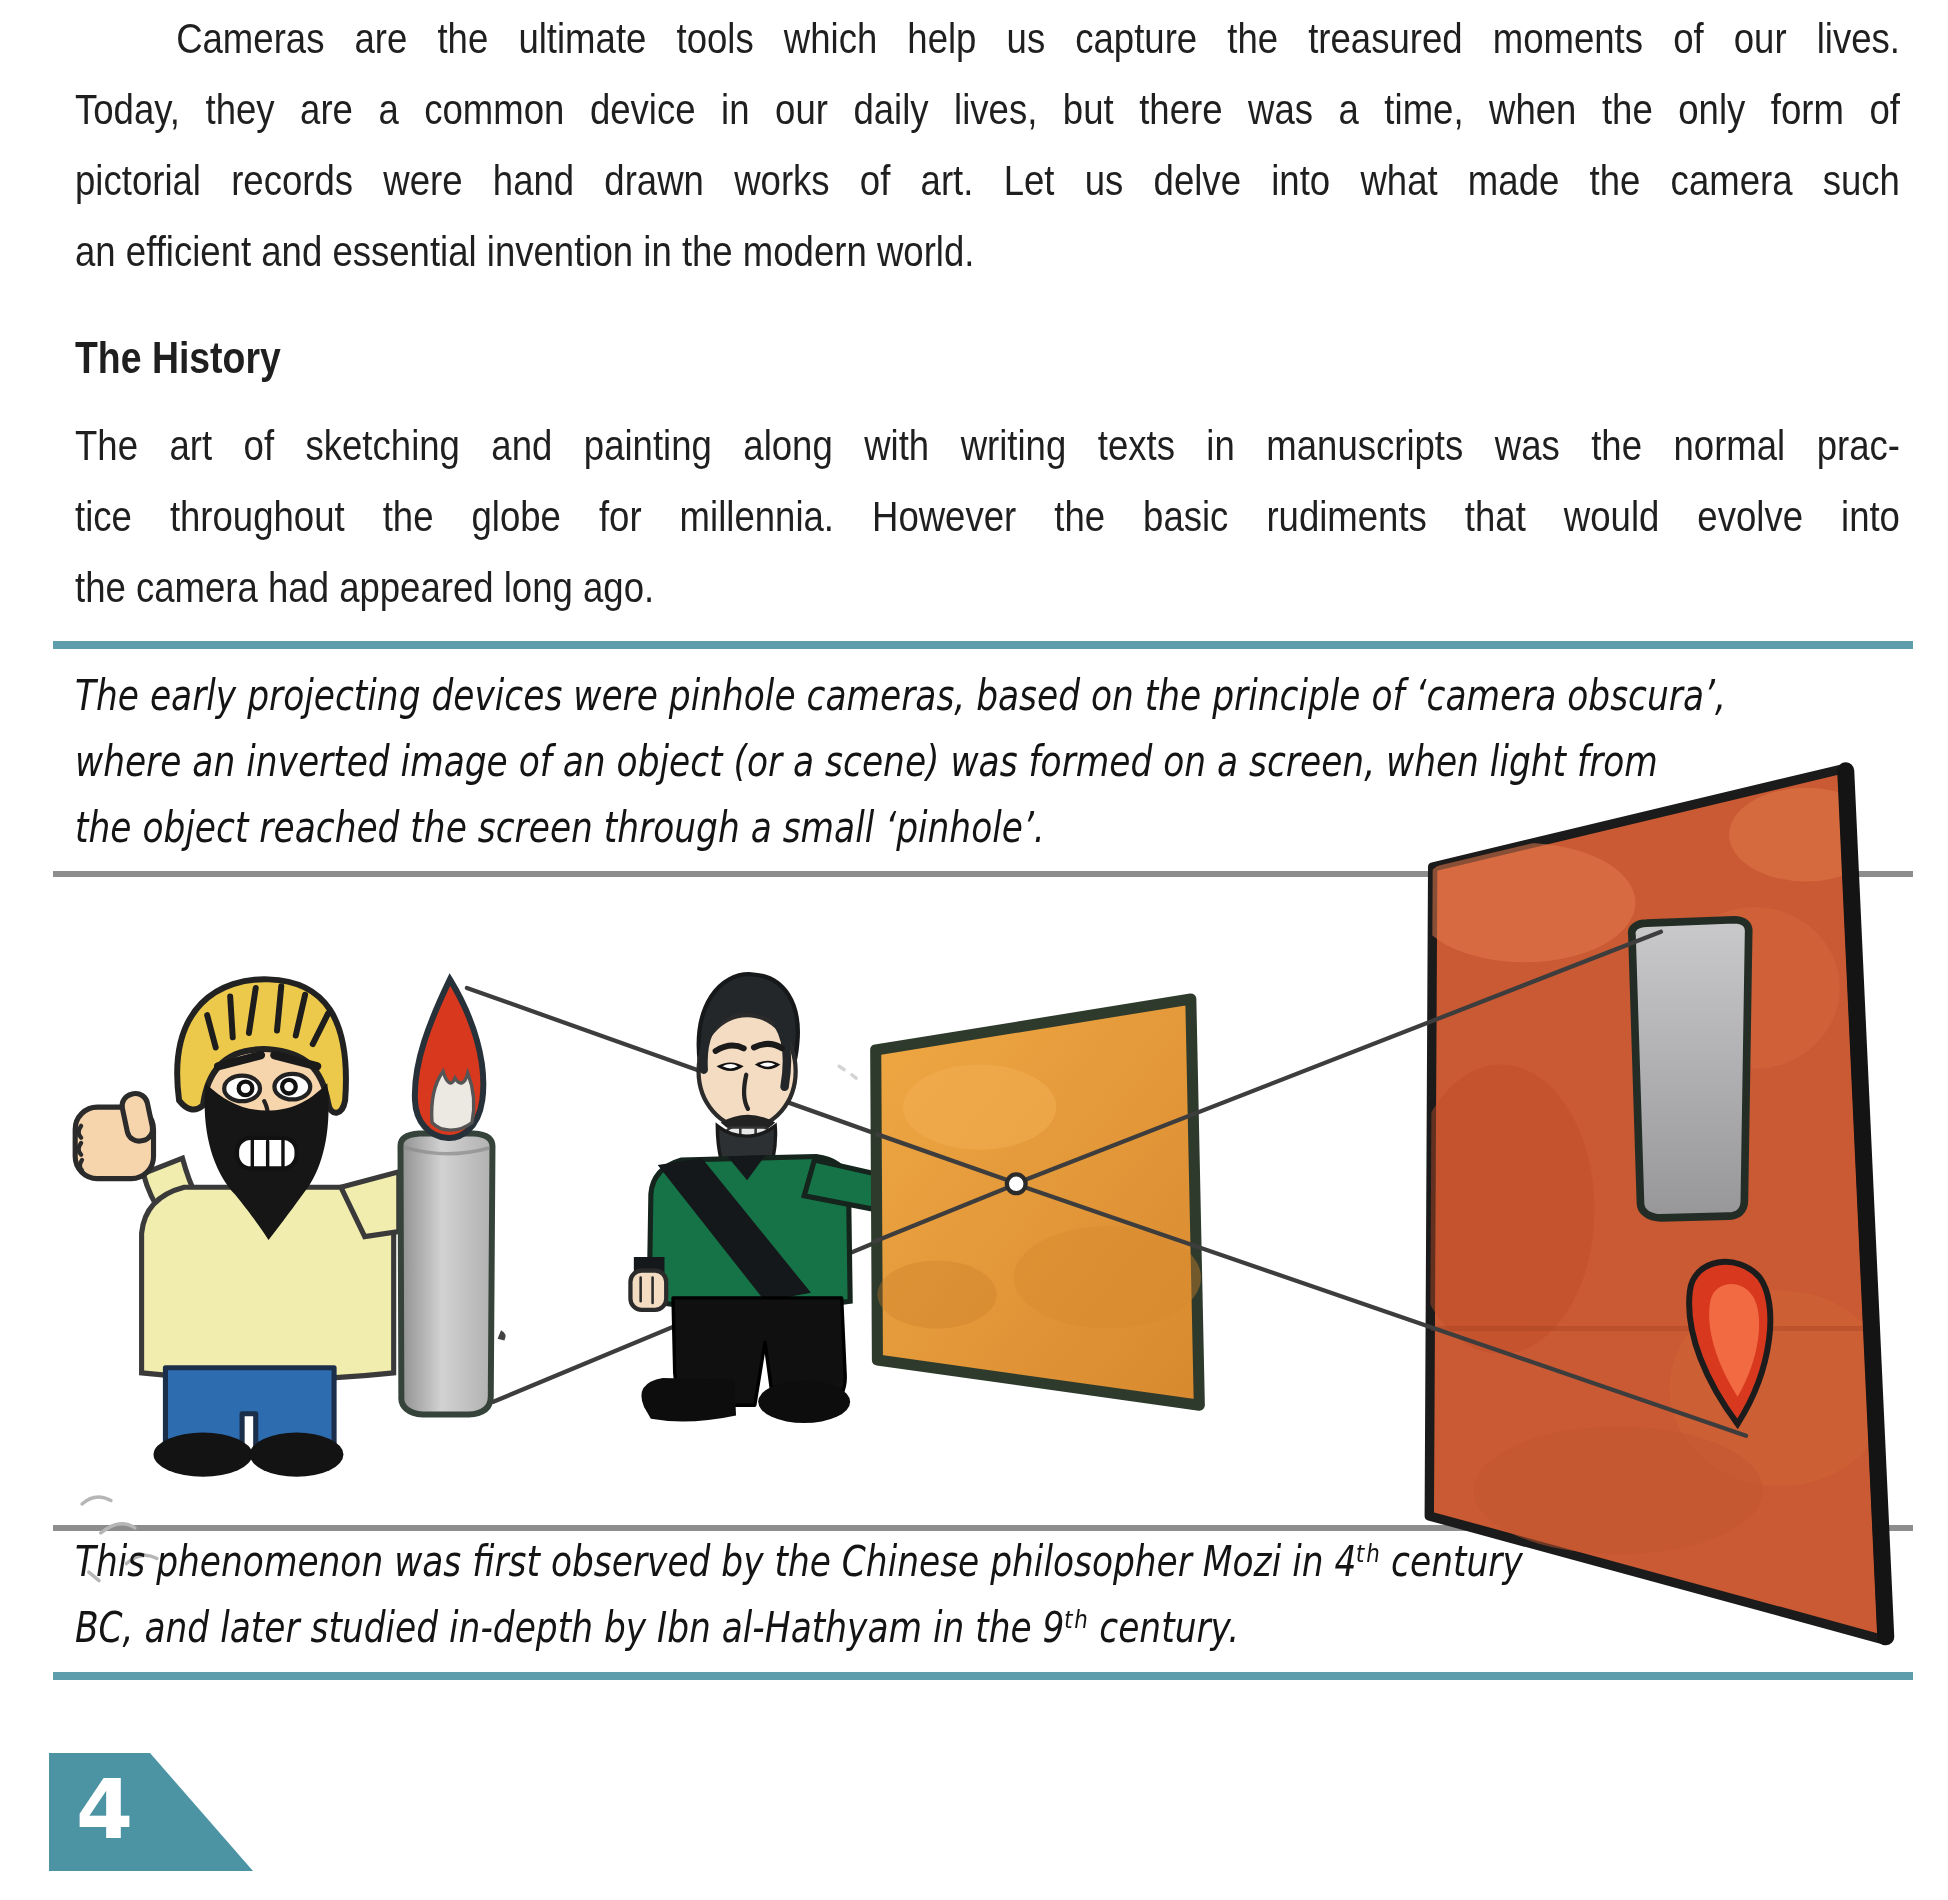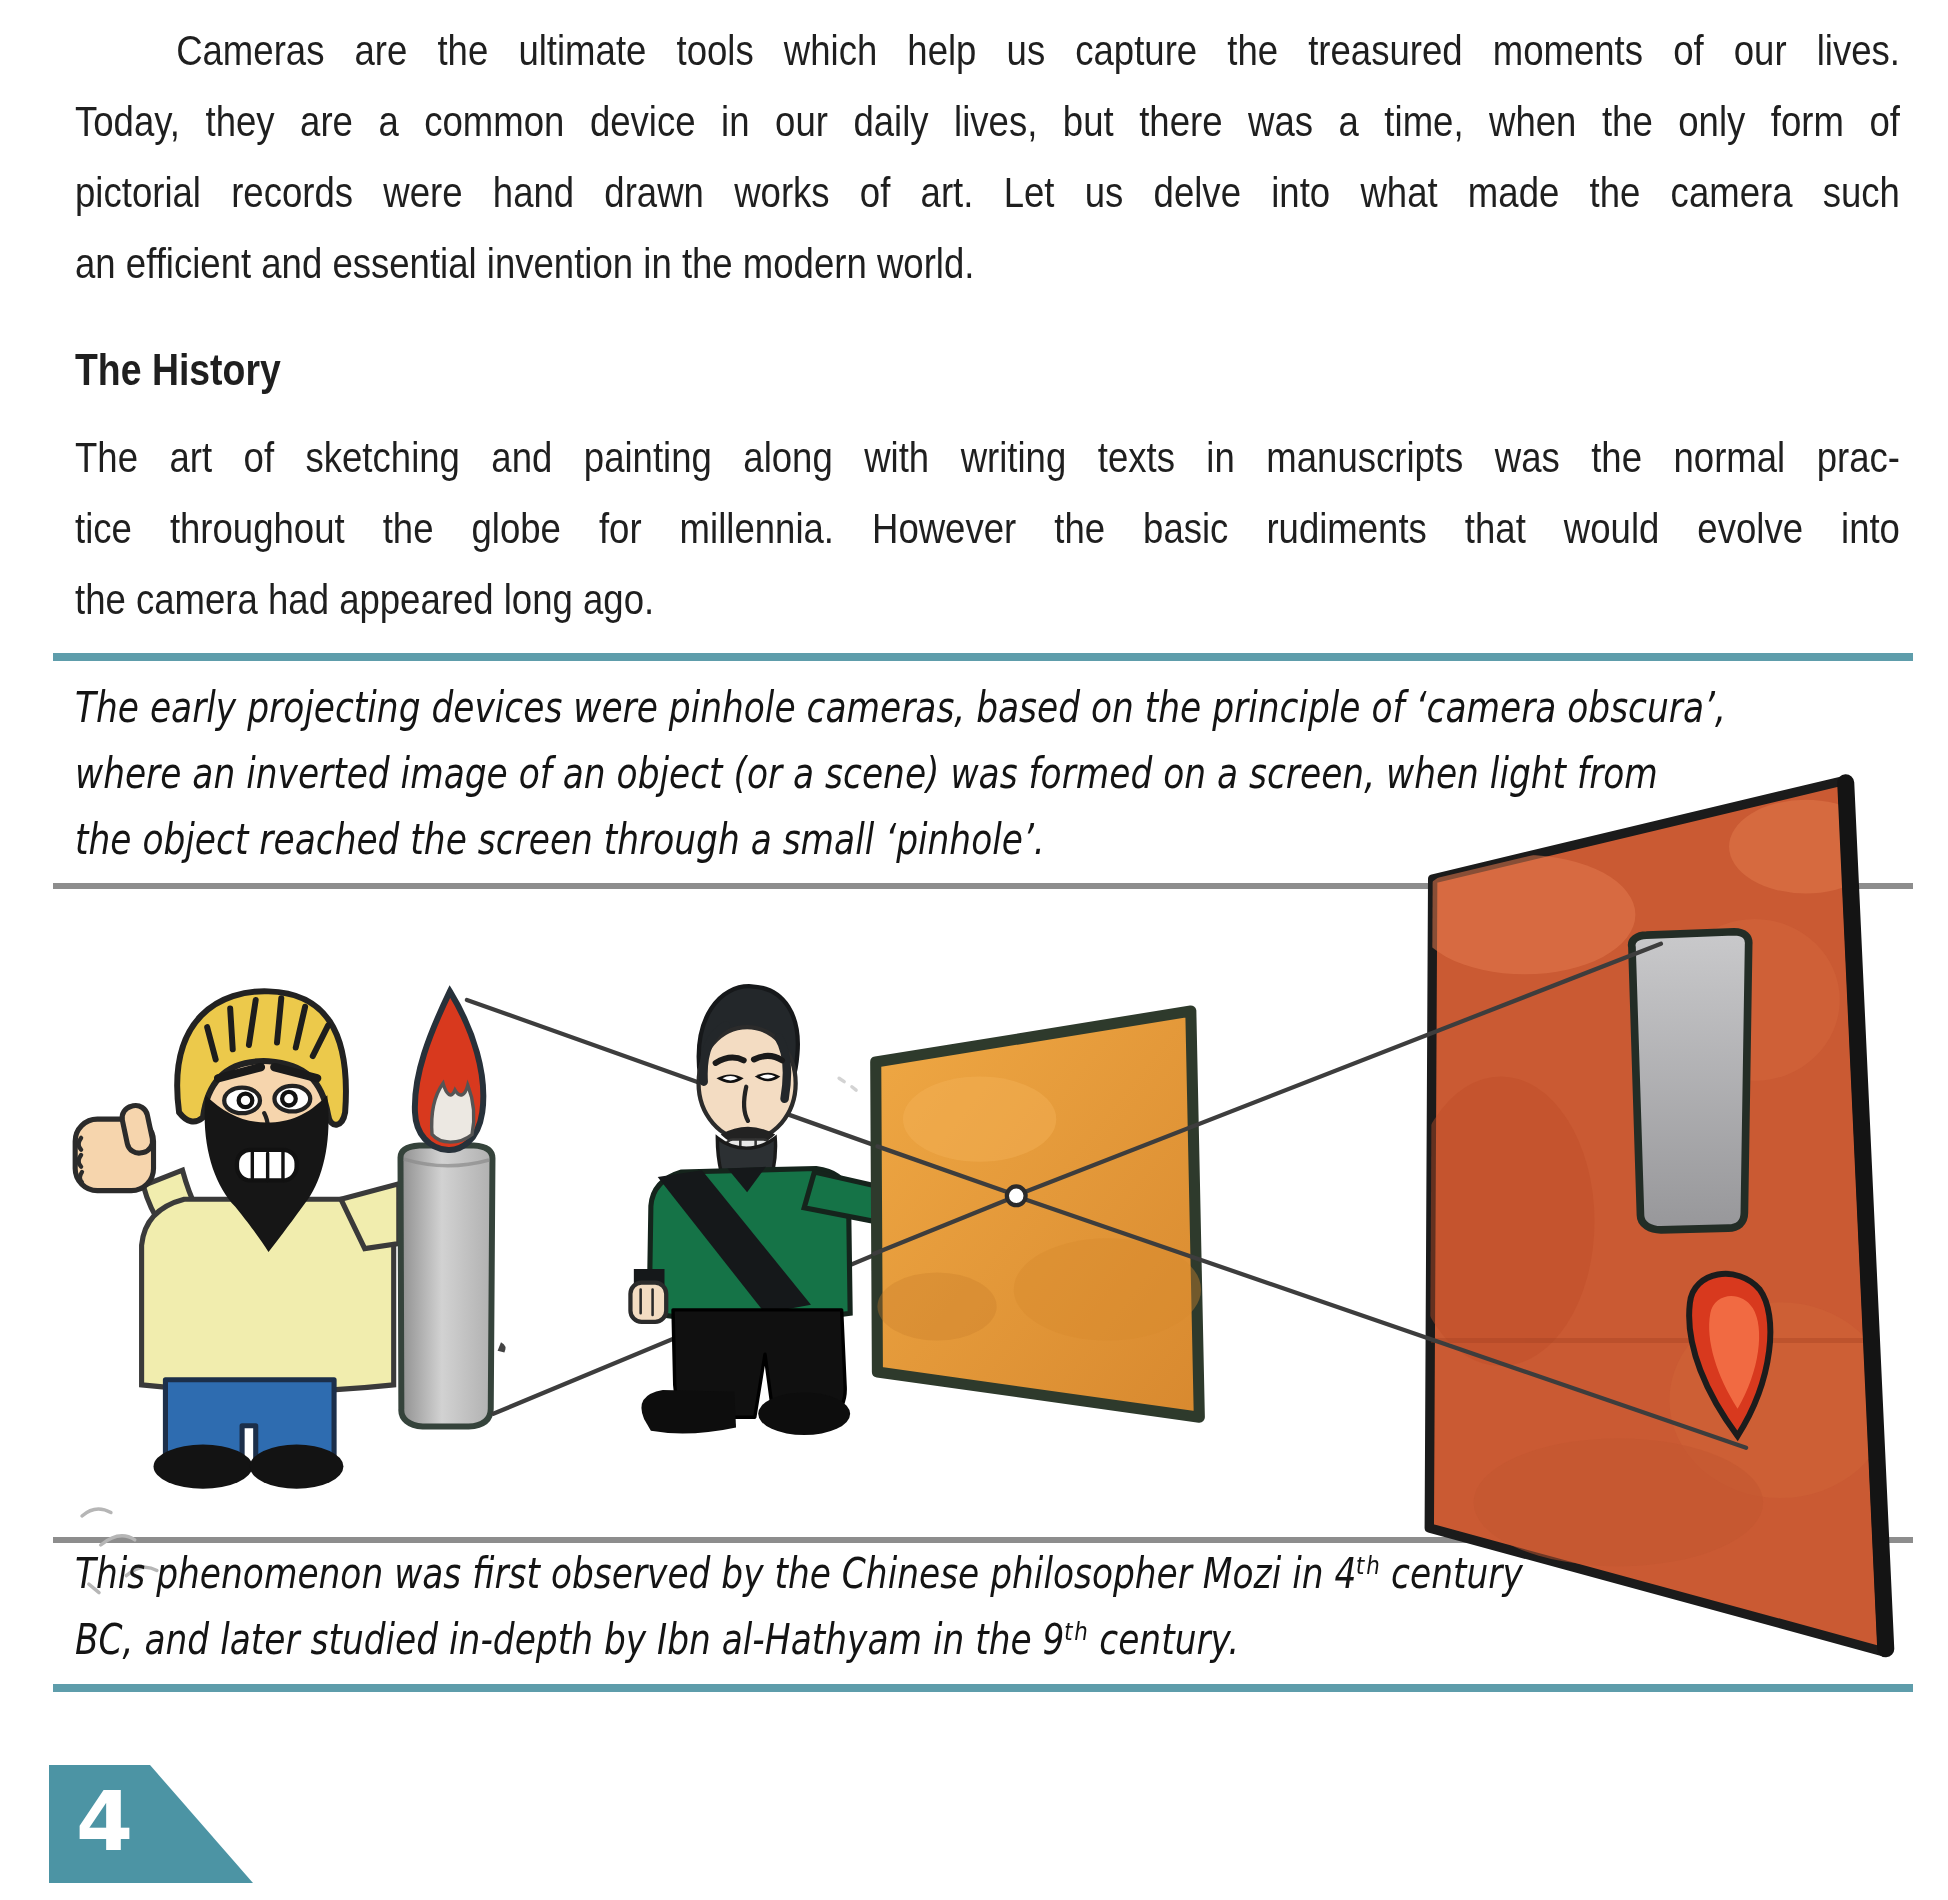--- a/index.html
+++ b/index.html
@@ -1,18 +1,18 @@
 <!DOCTYPE html>
 <html style="--accent_teal: #5E9DAB; --badge_teal: #4C94A4; --rule_grey: #8D8D8D; --text_black: #1F1F1F; --screen_orange: #E8A23E; --wall_orange: #CA5A33; --candle_grey: #C6C6C6; --flame_red: #D8391E; --turban_yellow: #ECC94B; --sweater_yellow: #F1EDAE; --jeans_blue: #2E6CB0; --sweater_green: #157347; --skin_peach: #F6D5AD; --skin_pale: #F3DCC2;font-size:13.6px"><head>
 <meta charset="utf-8">
 <style>
   html,body{margin:0;padding:0;}
   body{width:1949px;height:1900px;background:#ffffff;overflow:hidden;position:relative;
        font-family:"Liberation Sans",sans-serif;}
-  .page{position:absolute;inset:0;margin-top:12px;}
+  .page{position:absolute;inset:0;}
   .para{position:absolute;left:75px;z-index:3;transform-origin:0 0;color:#1f1f1f;}
   .body-para{font-family:"Liberation Sans",sans-serif;font-size:43px;line-height:71px;
              width:2147px;transform:scaleX(0.85);}
   .body-para .tline{text-align:justify;text-align-last:justify;}
   .body-para .tline.last{text-align-last:left;}
   .heading{font-weight:bold;font-size:44px;line-height:71px;margin:0;width:2147px;transform:scaleX(0.85);}
   .hand-para{font-family:"DejaVu Sans",sans-serif;font-style:italic;font-size:43px;line-height:66px;
              color:#141414;width:2385px;transform:scaleX(0.80);}
   .hand-para .tline{white-space:nowrap;text-align:left;}
   .p1-0{padding-left:119px;}

